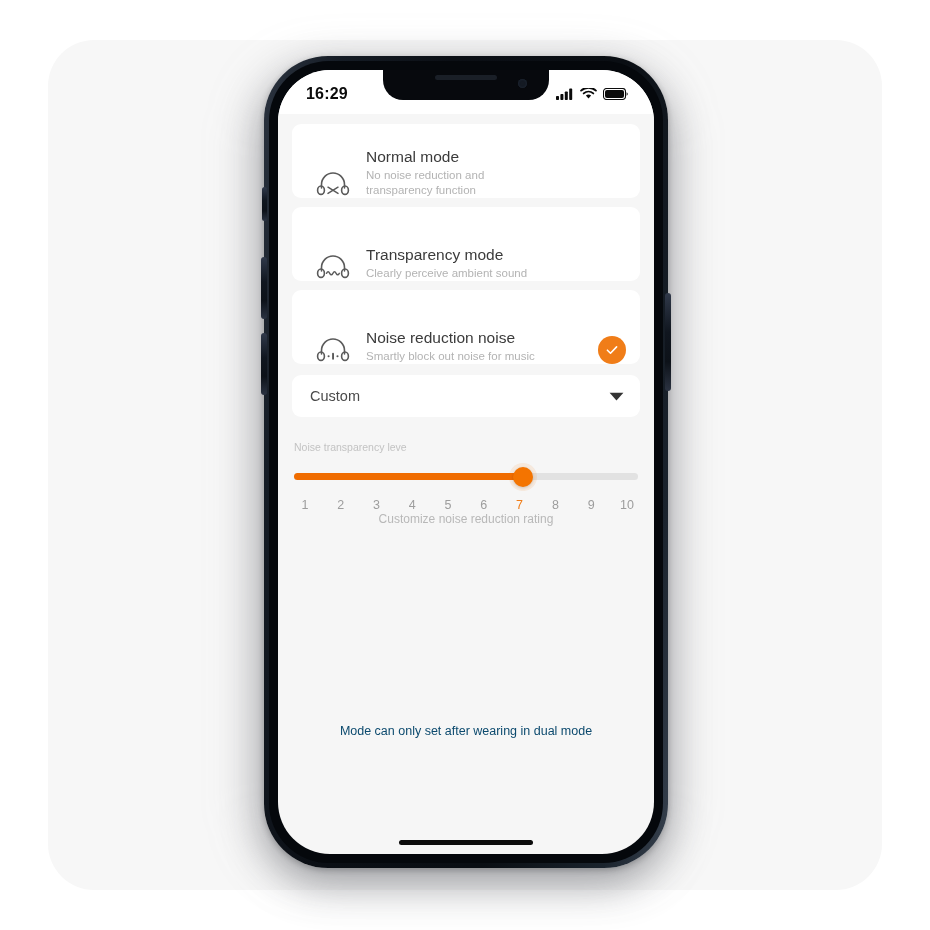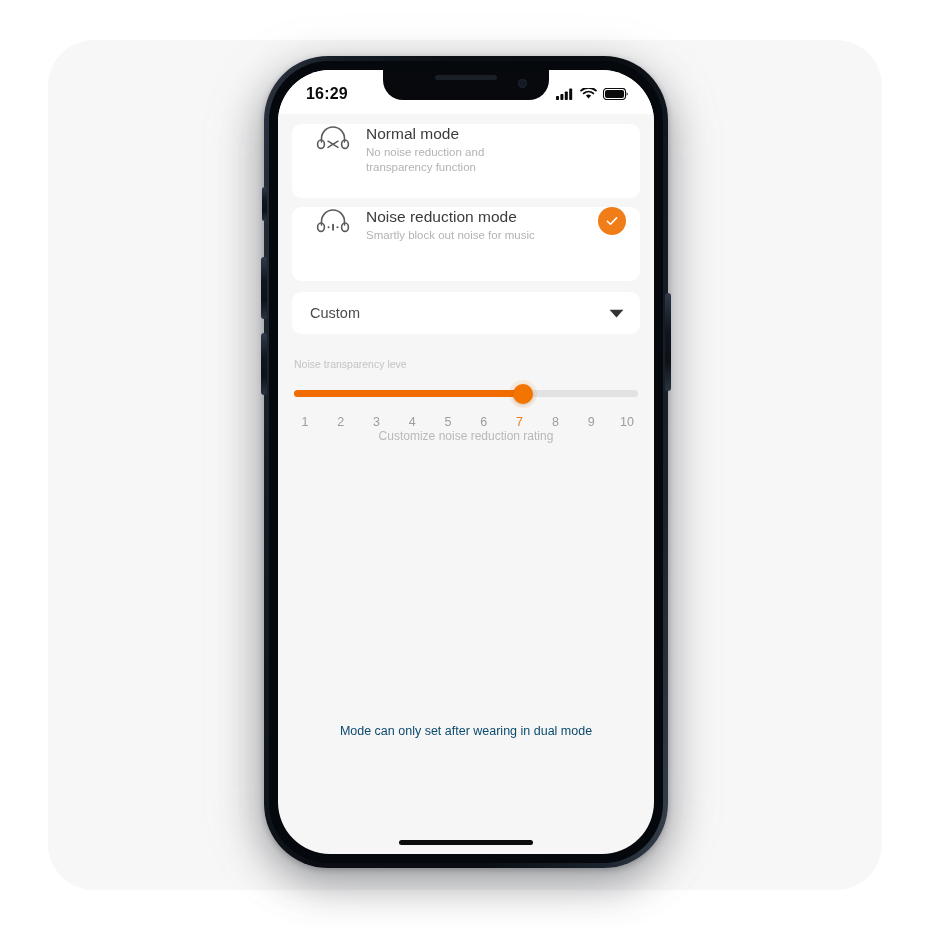--- a/index.html
+++ b/index.html
@@ -178,21 +178,21 @@
     height: calc(100% - 96px);
     padding: 10px 14px 0 14px;
     position: relative;
   }
 
   .mode-card {
     background: #ffffff;
     border-radius: 9px;
     height: 74px;
     display: flex;
-    align-items: flex-start;
+    align-items: flex-end;
     padding: 0 14px 0 20px;
     margin-bottom: 9px;
     cursor: pointer;
     position: relative;
   }
   .mode-icon {
     width: 42px;
     flex: 0 0 42px;
     display: flex;
     align-items: center;
@@ -379,34 +379,48 @@
                 <line x1="12" y1="17.2" x2="22" y2="23.4" stroke="#5a5a5a" stroke-width="1.5" stroke-linecap="round"></line>
               </svg>
             </div>
             <div class="mode-texts">
               <div class="mode-title">Normal mode</div>
               <div class="mode-sub">No noise reduction and</div>
               <div class="mode-sub">transparency function</div>
             </div>
           </div>
 
+          <div class="mode-card">
+            <div class="mode-icon">
+              <svg width="34" height="28" viewBox="0 0 34 28">
+                <path d="M5.5 18 V14.5 a11.5 11.5 0 0 1 23 0 V18" stroke="#5a5a5a" stroke-width="1.6" fill="none" stroke-linecap="round"></path>
+                <ellipse cx="5" cy="20.2" rx="3.4" ry="4.2" stroke="#5a5a5a" stroke-width="1.6" fill="none"></ellipse>
+                <ellipse cx="29" cy="20.2" rx="3.4" ry="4.2" stroke="#5a5a5a" stroke-width="1.6" fill="none"></ellipse>
+                <path d="M10.5 20.3 q1.6 -3 3.2 0 q1.6 3 3.2 0 q1.6 -3 3.2 0 q1.6 3 3.2 0" stroke="#5a5a5a" stroke-width="1.4" fill="none" stroke-linecap="round"></path>
+              </svg>
+            </div>
+            <div class="mode-texts">
+              <div class="mode-title">Transparency mode</div>
+              <div class="mode-sub">Clearly perceive ambient sound</div>
+            </div>
+          </div>
 
           <div class="mode-card">
             <div class="mode-icon">
               <svg width="34" height="28" viewBox="0 0 34 28">
                 <path d="M5.5 18 V14.5 a11.5 11.5 0 0 1 23 0 V18" stroke="#5a5a5a" stroke-width="1.6" fill="none" stroke-linecap="round"></path>
                 <ellipse cx="5" cy="20.2" rx="3.4" ry="4.2" stroke="#5a5a5a" stroke-width="1.6" fill="none"></ellipse>
                 <ellipse cx="29" cy="20.2" rx="3.4" ry="4.2" stroke="#5a5a5a" stroke-width="1.6" fill="none"></ellipse>
                 <circle cx="12.6" cy="20.3" r="1.05" fill="#5a5a5a"></circle>
                 <rect x="16.1" y="16.8" width="1.9" height="7" rx="0.95" fill="#5a5a5a"></rect>
                 <circle cx="21.5" cy="20.3" r="1.05" fill="#5a5a5a"></circle>
               </svg>
             </div>
             <div class="mode-texts">
-              <div class="mode-title">Noise reduction mode</div>
+              <div class="mode-title">Noise reduction noise</div>
               <div class="mode-sub">Smartly block out noise for music</div>
             </div>
             <div class="check-badge">
               <svg width="16" height="16" viewBox="0 0 16 16">
                 <path d="M3.4 8.2 L6.5 11.2 L12.6 4.9" stroke="#ffffff" stroke-width="1.6" fill="none" stroke-linecap="round" stroke-linejoin="round"></path>
               </svg>
             </div>
           </div>
 
           <div id="dropdown">

